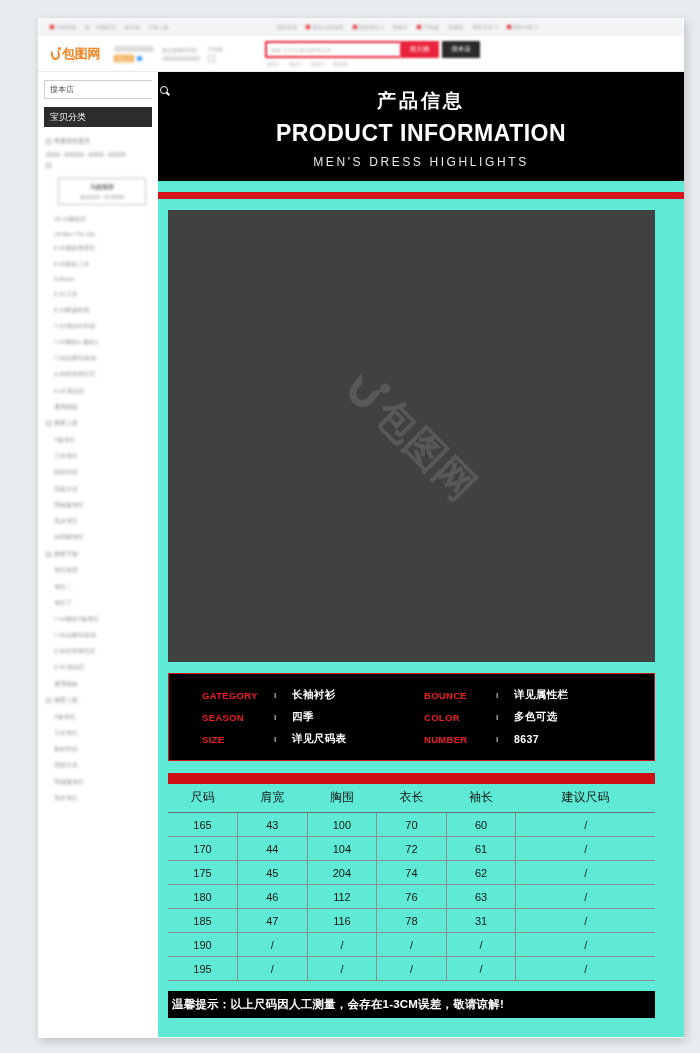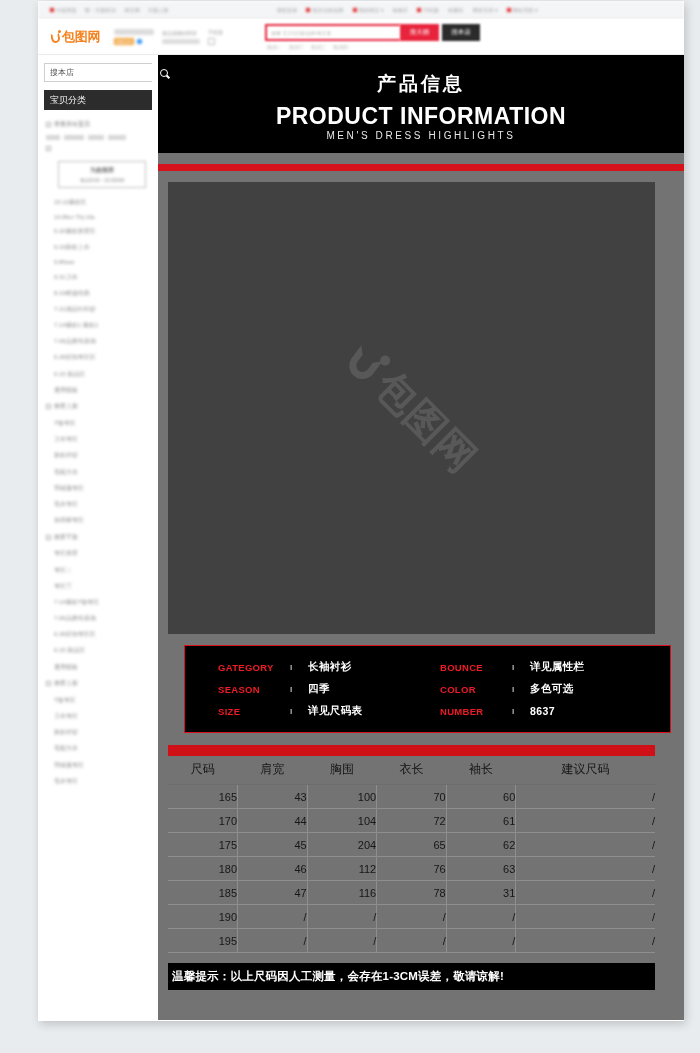--- a/index.html
+++ b/index.html
@@ -4,21 +4,21 @@
 <style>
   * { box-sizing: border-box; margin: 0; padding: 0; }
   html, body {
     width: 700px; height: 1053px;
     background: #e9ecee;
     font-family: "Liberation Sans", "DejaVu Sans", sans-serif;
     overflow: hidden;
   }
   .page-card {
     position: absolute;
-    left: 38px; top: 1px;
+    left: 38px; top: 18px;
     width: 646px; height: 1020px;
     background: #ffffff;
     box-shadow: 2px 3px 9px rgba(0,0,0,0.18);
     overflow: hidden;
   }
 
   
   .top-nav {
     height: 18px;
     background: #f4f5f7;
@@ -110,30 +110,30 @@
   .cat-group-title { font-size:6px; color:#777; padding:4px 0 4px 2px; display:flex; align-items:center; gap:3px; }
   .sq { width:5px;height:5px;border:1px solid #aaa;display:inline-block; }
   .cat-chiprow { display:flex; gap:4px; padding:2px 0 2px 2px; }
   .cat-chip { height:5px; background:#d7d7d7; border-radius:1px; }
   .promo-box { margin:6px 6px 6px 14px; border:1px solid #bdbdbd; padding:4px 3px; text-align:center; }
   .promo-l1 { font-size:6px; color:#6e6e6e; font-weight:bold; }
   .promo-l2 { font-size:5px; color:#8a8a8a; margin-top:2px; }
   .cat-item { font-size:6px; color:#8c8c8c; padding:3.6px 0 3.6px 10px; white-space:nowrap; }
 
   
-  .main-col { flex:1; background:#737373; }
+  .main-col { flex:1; background:#5eead4; }
 
   
   .hero {
     background:#000; color:#fff; text-align:center;
     padding: 16px 0 12px 0;
   }
   .hero-cn { font-size:19px; font-weight:bold; letter-spacing:3px; }
   .hero-en { font-size:23px; font-weight:bold; letter-spacing:0.5px; margin-top:6px; }
-  .hero-sub { font-size:10px; letter-spacing:2.6px; color:#e8e8e8; }
+  .hero-sub { font-size:12px; letter-spacing:2.6px; margin-top:8px; color:#e8e8e8; }
   .hero-rule { height:7px; background:#d6121c; margin-top:11px; }
 
   
   .img-ph {
     position:relative; margin: 11px 0 0 10px; width:487px; height:452px;
     background:#414141; overflow:hidden;
   }
   .wm {
     position:absolute; left:50%; top:50%;
     transform: translate(-50%,-50%) rotate(45deg);
@@ -141,21 +141,21 @@
     opacity:0.12; pointer-events:none;
   }
   .wm-mark { width:34px;height:40px;position:relative; }
   .wm-mark .hook { position:absolute; left:3px; top:9px; width:27px;height:29px;
     border:7px solid #fff; border-top-color:transparent; border-radius:0 0 50% 50%; transform:rotate(-8deg); }
   .wm-mark .dot { position:absolute; right:0; top:0; width:10px;height:10px;border-radius:50%;background:#fff; }
   .wm-text { font-size:40px; color:#fff; font-weight:bold; letter-spacing:1px; }
 
   
   .spec-panel {
-    margin: 11px 0 0 26px; width:487px;
+    margin: 11px 0 0 10px; width:487px;
     background:#000; border:1.5px solid #d6121c;
     padding: 10px 0 10px 0;
   }
   .spec-row { display:flex; padding: 4px 0; }
   .spec-cell { display:flex; align-items:center; }
   .spec-cell.left { width:255px; padding-left:33px; }
   .spec-cell.right { width:220px; }
   .spec-key { color:#ee1b24; font-size:9.5px; font-weight:bold; width:72px; letter-spacing:.3px; }
   .spec-sep { color:#ffffff; font-size:8px; width:18px; }
   .spec-val { color:#ffffff; font-size:10.5px; font-weight:bold; letter-spacing:.4px; }
@@ -164,21 +164,21 @@
   .table-rule { margin: 12px 0 0 10px; width:487px; height:11px; background:#cf1016; }
   table.size-table {
     margin-left:10px; width:487px; border-collapse:collapse;
     font-size:11px; color:#171717;
   }
   table.size-table th {
     font-size:12px; font-weight:normal; padding:5px 0 6px 0; text-align:center;
     border-bottom:1.4px solid #6d6d6d;
   }
   table.size-table td {
-    text-align:right; padding:5.5px 0; border-bottom:1.4px solid #8e8e8e;
+    text-align:center; padding:5.5px 0; border-bottom:1.4px solid #8e8e8e;
     border-right:1.4px solid #8e8e8e;
   }
   table.size-table td:last-child { border-right:none; }
   table.size-table tr:last-child td { border-bottom:1.4px solid #8e8e8e; }
 
   .table-note {
     margin: 10px 0 0 10px; width:487px; background:#000; color:#fff;
     font-size:11.5px; font-weight:bold; padding:6px 0 6px 4px; letter-spacing:.2px;
   }
 </style>
@@ -415,21 +415,21 @@
             <td>44</td>
             <td>104</td>
             <td>72</td>
             <td>61</td>
             <td>/</td>
           </tr>
           <tr>
             <td>175</td>
             <td>45</td>
             <td>204</td>
-            <td>65</td>
+            <td>74</td>
             <td>62</td>
             <td>/</td>
           </tr>
           <tr>
             <td>180</td>
             <td>46</td>
             <td>112</td>
             <td>76</td>
             <td>63</td>
             <td>/</td>

